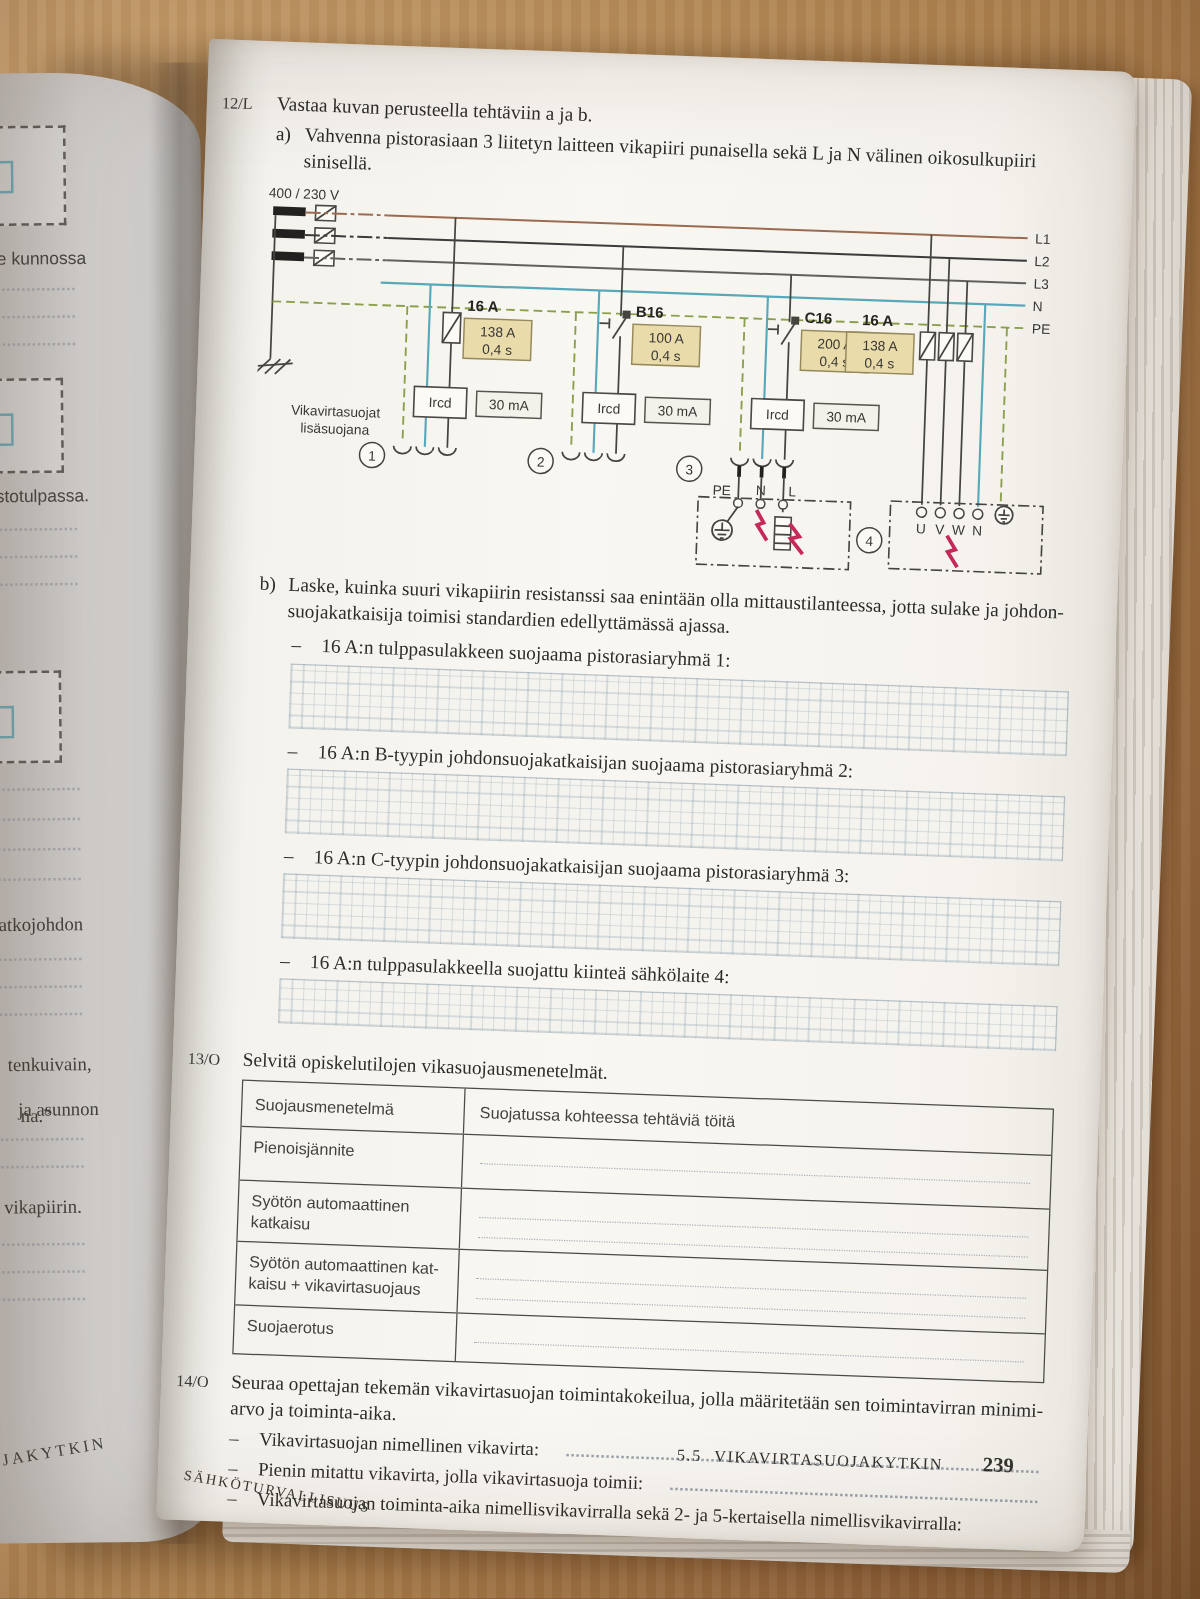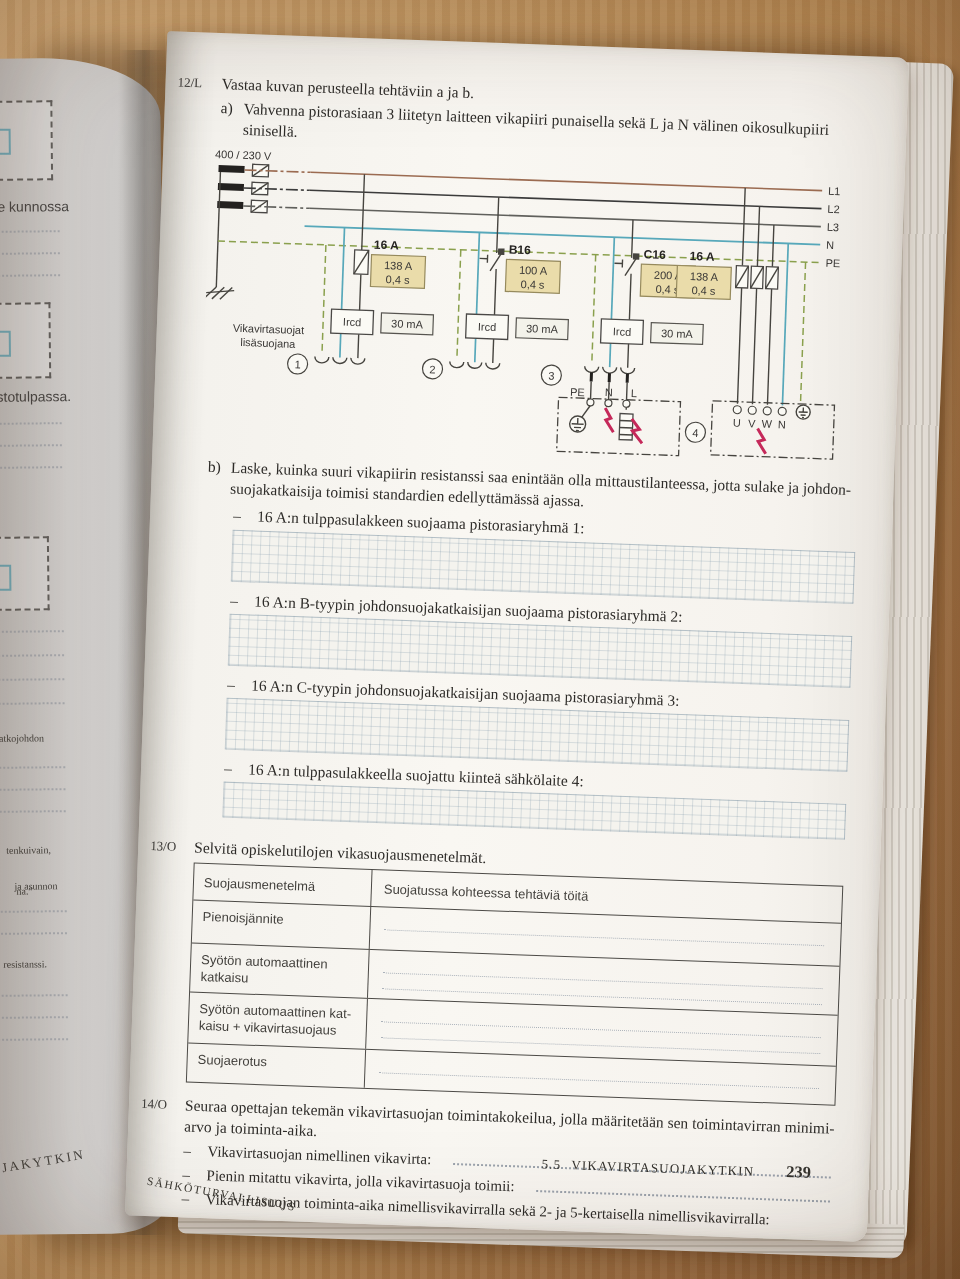--- a/index.html
+++ b/index.html
@@ -9,21 +9,21 @@
       linear-gradient(115deg,#d9b07b 0%,#cda26b 28%,#bd8f58 55%,#a37346 80%,#855b33 100%);
     font-family:"Liberation Serif",serif;color:#2e2c29;}
   .photo::after{content:"";position:absolute;inset:0;box-shadow:inset 0 0 140px rgba(55,28,8,.30);pointer-events:none;z-index:60;}
 
   .book-shadow{position:absolute;left:36px;top:46px;width:872px;height:1205px;background:rgba(55,32,12,.38);filter:blur(16px);border-radius:24px;}
 
   
   .left-page{position:absolute;left:-10px;top:58px;width:176px;height:1176px;
     background:linear-gradient(90deg,#c6c4c2 0%,#d4d2d0 45%,#cfcdcb 78%,#b3b1af 94%,#979593 100%);
     border-top-right-radius:120px 60px;border-bottom-right-radius:60px 40px;transform:rotate(-.6deg);}
-  .lp-frag{position:absolute;color:#45433f;white-space:nowrap;font-size:10px;}
+  .lp-frag{position:absolute;color:#45433f;white-space:nowrap;font-size:15px;}
   .lp-sans{font-family:"Liberation Sans",sans-serif;font-size:14px;color:#4a4846;}
   .lp-fig{position:absolute;border:2px dashed #64625f;background:rgba(255,255,255,.25);}
   .lp-icon-blue{position:absolute;left:18px;top:26px;width:30px;height:22px;border:2px solid #74aebc;}
   .lp-dot{position:absolute;left:0;width:74px;border-top:2px dotted #a4a8ae;opacity:.85;}
 
   .spine-shadow{position:absolute;left:118px;top:50px;width:52px;height:1185px;z-index:5;
     background:linear-gradient(90deg,transparent,rgba(60,55,48,.28) 50%,rgba(60,55,48,.10) 75%,transparent);}
 
   
   .pages-edge-right{position:absolute;left:852px;top:62px;width:78px;height:1188px;transform:rotate(2.3deg);z-index:4;
@@ -114,21 +114,21 @@
     <div class="lp-dot" style="top:644px;"></div>
     <span class="lp-frag" style="left:8px;top:674px;">atkojohdon</span>
     <div class="lp-dot" style="top:708px;"></div>
     <div class="lp-dot" style="top:730px;"></div>
     <div class="lp-dot" style="top:752px;"></div>
     <span class="lp-frag" style="left:14px;top:786px;text-align:right;">tenkuivain,</span>
     <span class="lp-frag" style="left:22px;top:806px;margin-top:16px;">ja asunnon</span>
     <span class="lp-frag" style="left:24px;top:827px;">na.”</span>
     <div class="lp-dot" style="top:852px;"></div>
     <div class="lp-dot" style="top:874px;"></div>
-    <span class="lp-frag" style="left:10px;top:900px;">resistanssi.</span>
+    <span class="lp-frag" style="left:10px;top:900px;">vikapiirin.</span>
     <div class="lp-dot" style="top:936px;"></div>
     <div class="lp-dot" style="top:958px;"></div>
     <div class="lp-dot" style="top:980px;"></div>
     <span class="lp-frag" style="left:6px;top:1095px;font-size:13px;letter-spacing:2.5px;transform:rotate(-9deg);">JAKYTKIN</span>
   </div>
 
   <div class="spine-shadow"></div>
   <div class="pages-edge-right"></div>
   <div class="pages-edge-bottom"></div>
 

